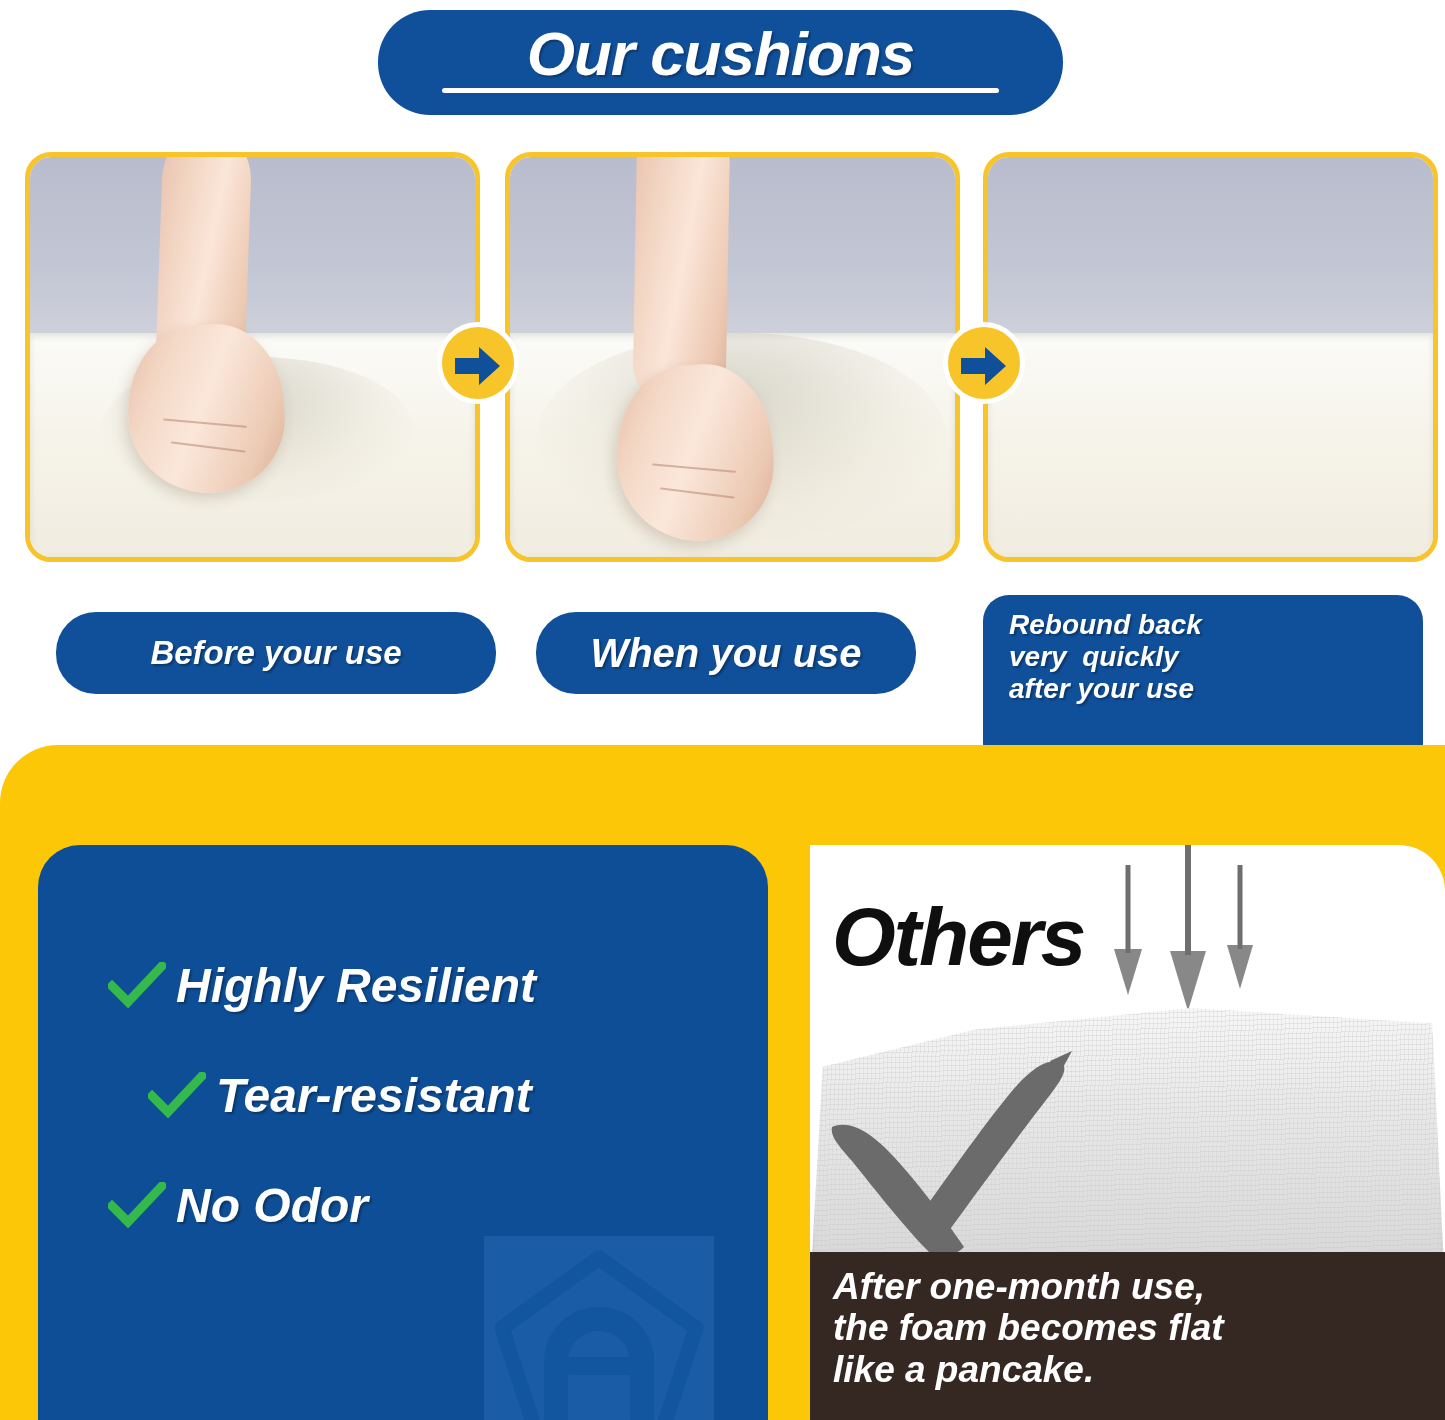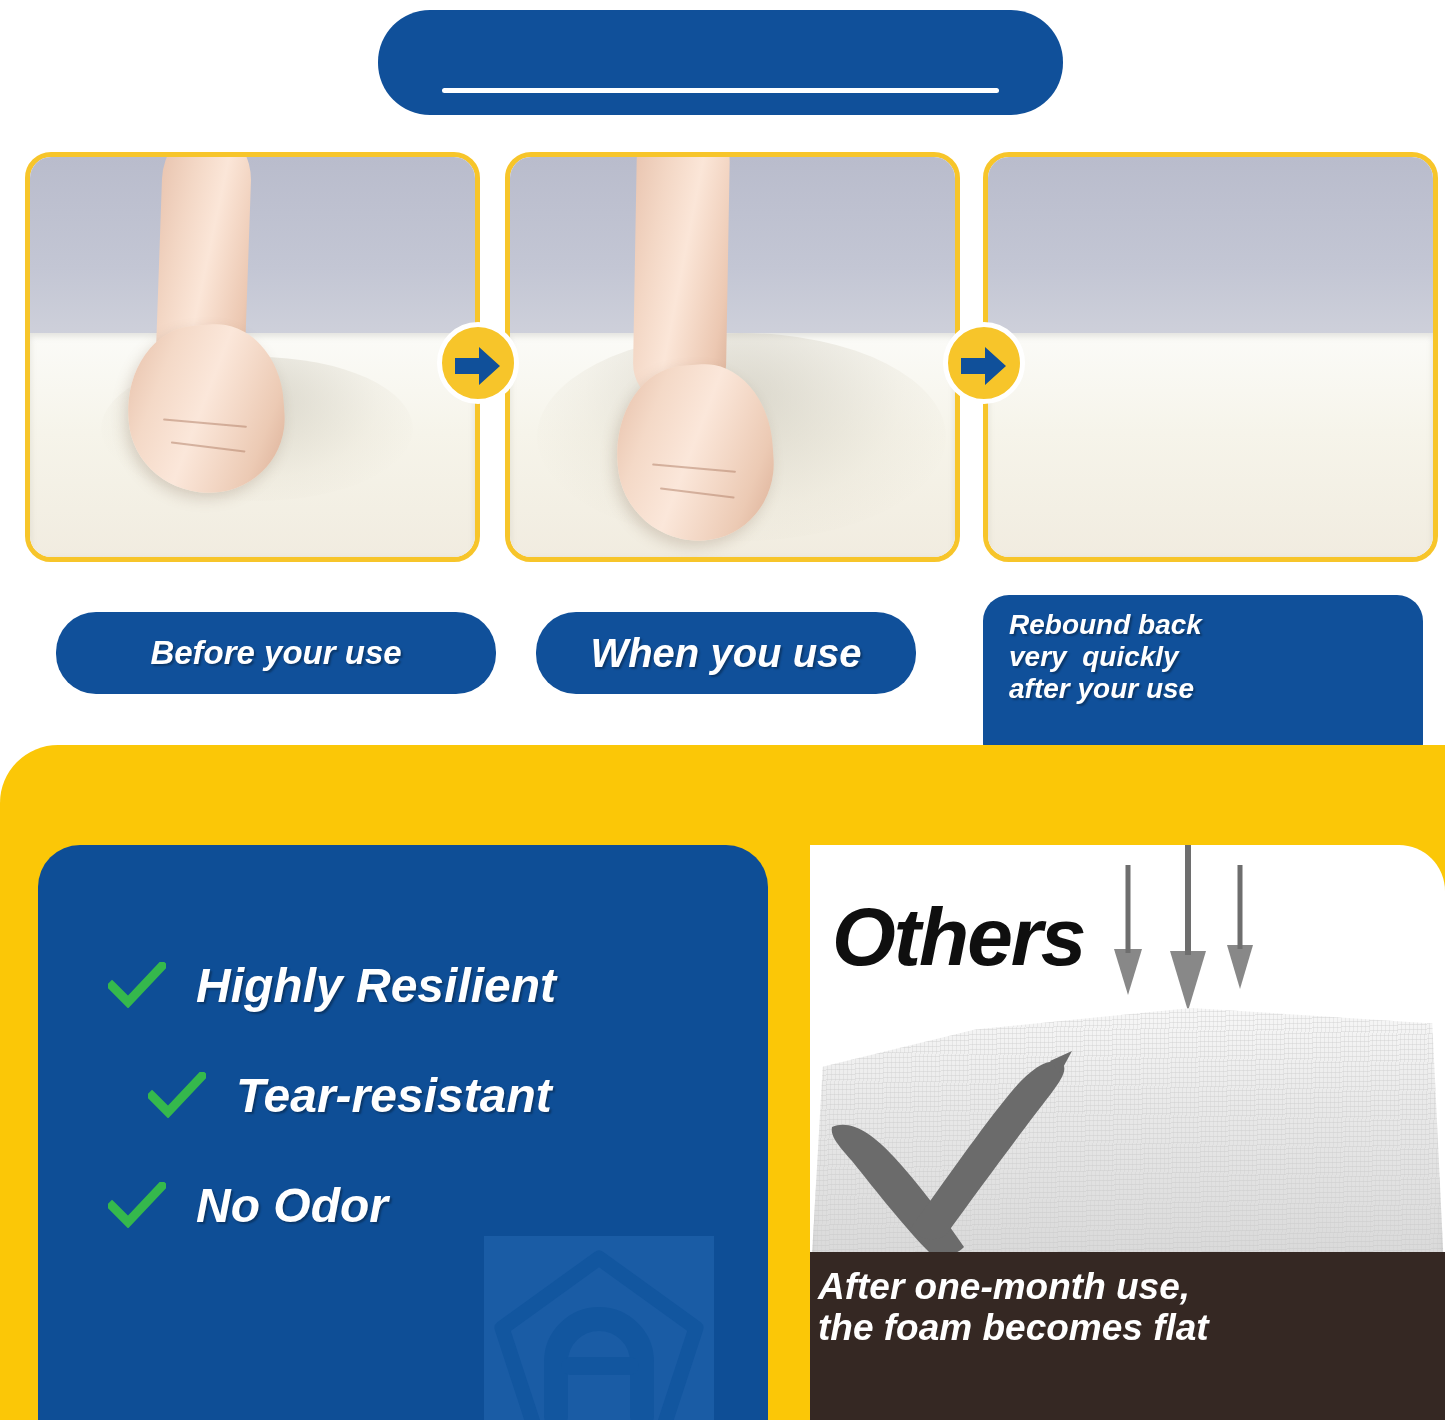--- a/index.html
+++ b/index.html
@@ -231,21 +231,21 @@
     width: 58px;
     margin-left: 70px;
     flex: 0 0 58px;
     display: block;
   }
   .feature-label {
     color: #ffffff;
     font-style: italic;
     font-weight: bold;
     font-size: 48px;
-    margin-left: 30px;
+    margin-left: 10px;
     text-shadow: 2px 2px 2px rgba(0,0,0,0.3);
     white-space: nowrap;
   }
   .watermark {
     position: absolute;
     right: 54px;
     bottom: -46px;
     width: 230px;
     height: 230px;
     opacity: 1;
@@ -299,30 +299,31 @@
   .caption-bar {
     position: absolute;
     left: 0; right: 0; bottom: 0;
     height: 168px;
     background: #352823;
     color: #ffffff;
     font-style: italic;
     font-weight: bold;
     font-size: 37px;
     line-height: 1.12;
-    padding: 14px 0 0 8px;
+    padding: 14px 0 0 23px;
     box-sizing: border-box;
   }
   .caption-bar div { white-space: nowrap; }
 </style>
 </head>
 <body>
 
 <div class="title-wrap">
   <div class="title-pill">
+    <div class="title-text">Our cushions</div>
     <div class="title-underline"></div>
   </div>
 </div>
 
 <div class="panels">
 
   <div class="panel p1">
     <div class="photo">
       <div class="wall"></div>
       <div class="foam"></div>
@@ -426,15 +427,16 @@
       <path d="M18 112 C36 104 58 118 80 142 C104 168 128 200 150 232
                C142 240 128 244 116 238 C92 214 62 176 38 146 C26 132 16 122 18 112 Z" fill="#6B6B6B"></path>
       <path d="M248 48 C236 42 218 52 198 76 C168 112 128 170 96 214
                C104 224 120 228 132 220 C164 176 208 116 236 80 C248 64 254 54 248 48 Z" fill="#6B6B6B"></path>
       <path d="M236 46 L258 36 L246 58 Z" fill="#6B6B6B"></path>
     </svg>
 
     <div class="caption-bar">
       <div>After one-month use,</div>
       <div>the foam becomes flat</div>
+      <div>like a pancake.</div>
     </div>
   </div>
 </div>
 
 </body></html>

